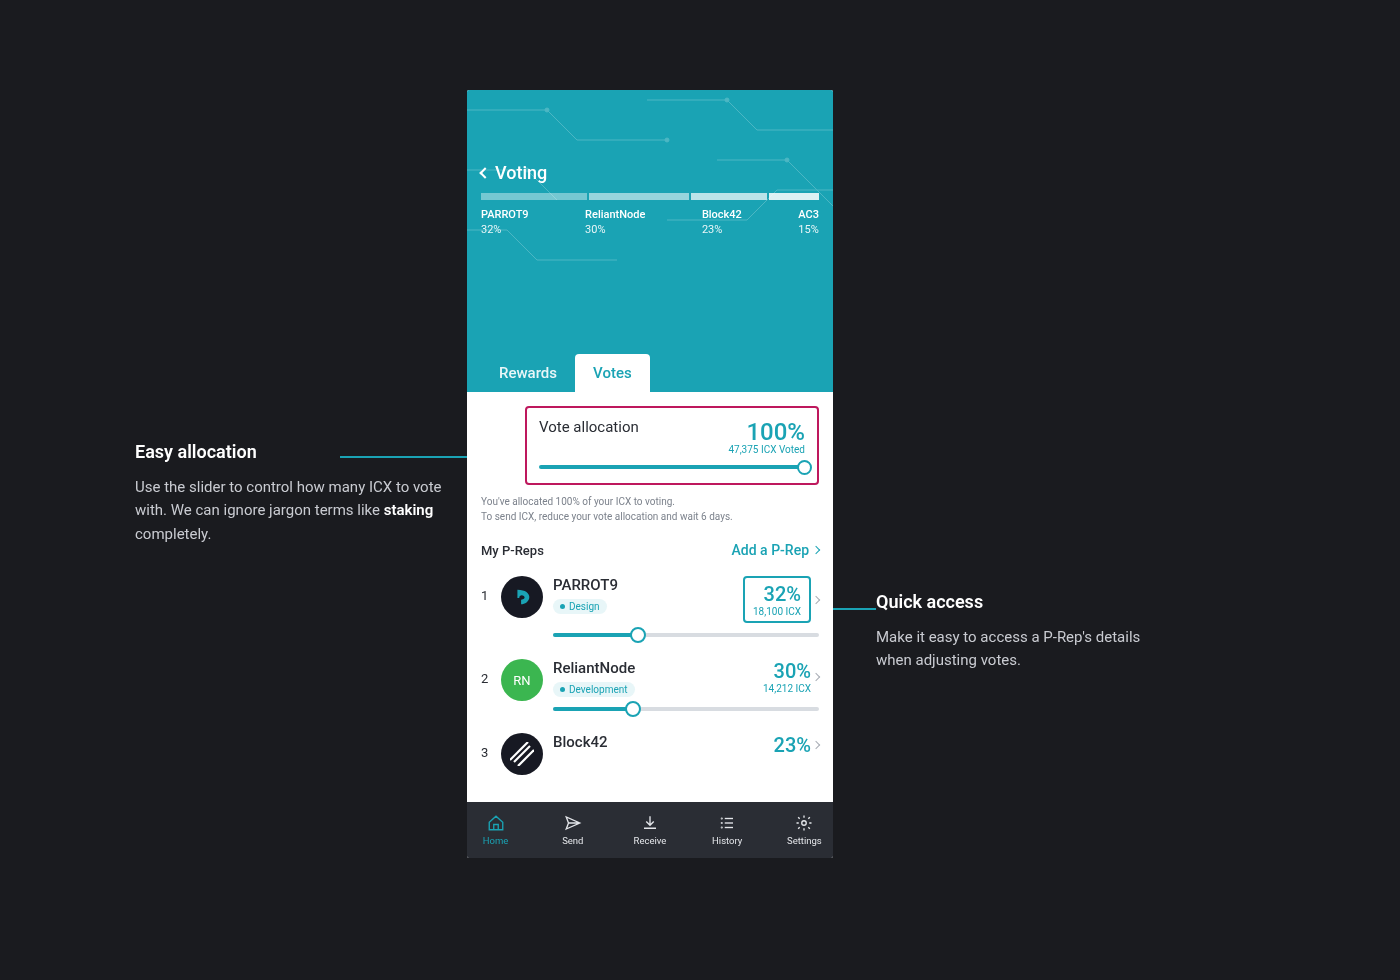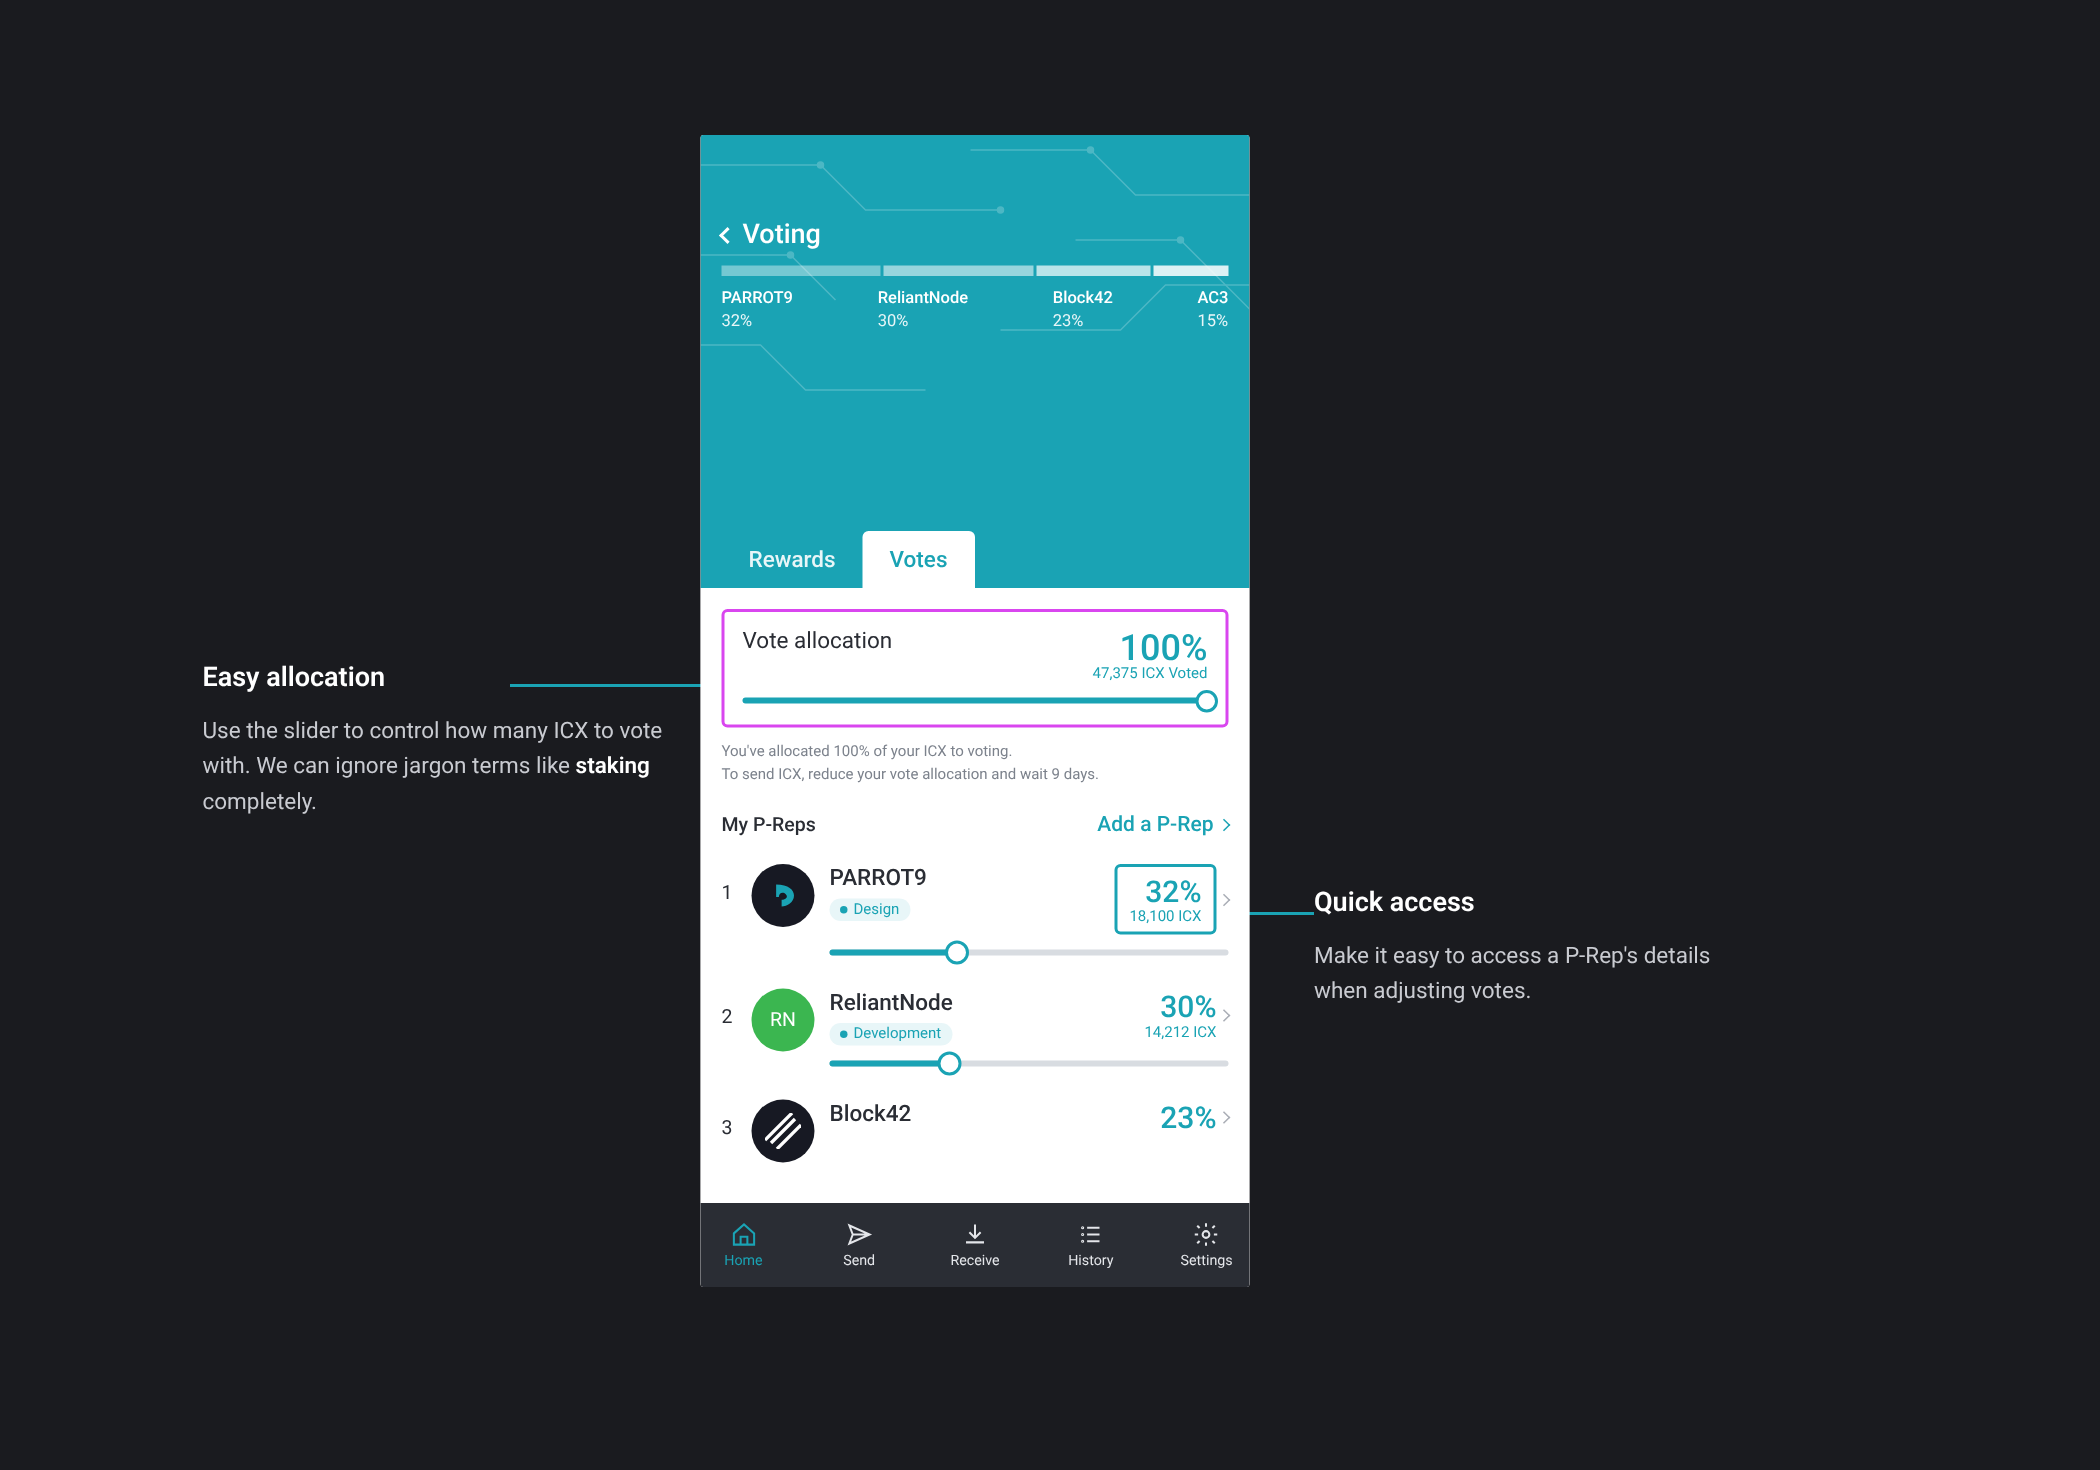--- a/index.html
+++ b/index.html
@@ -66,21 +66,21 @@
     background: #fff;
     border-radius: 2px;
     overflow: hidden;
   }
 
   
   .header {
     background: #1aa3b4;
     color: #fff;
     position: relative;
-    padding: 0 14px;
+    padding: 16px 14px;
     height: 302px;
     overflow: hidden;
   }
   .circuit-lines {
     position: absolute;
     inset: 0;
     opacity: 0.22;
     pointer-events: none;
   }
   .backrow {
@@ -164,24 +164,25 @@
   
   .content {
     background: #fff;
     color: #2a2d34;
     padding: 14px;
     height: calc(100% - 302px - 56px);
     overflow: hidden;
   }
 
   .alloc-box {
-    border: 2px solid #d946ef;
+    border: 2px solid #be185d;
     border-radius: 4px;
     padding: 10px 12px 14px;
     position: relative;
+    margin-left: 44px;
   }
   .alloc-row {
     display: flex;
     justify-content: space-between;
     align-items: flex-start;
   }
   .alloc-title { font-size: 15px; color: #2a2d34; }
   .alloc-pct { font-size: 24px; color: #1aa3b4; font-weight: 500; }
   .alloc-sub { font-size: 10px; color: #1aa3b4; text-align: right; margin-top: -2px; }
   .alloc-slider {
@@ -353,21 +354,21 @@
           <div class="alloc-sub">47,375 ICX Voted</div>
         </div>
       </div>
       <div class="alloc-slider">
         <div class="thumb"></div>
       </div>
     </div>
 
     <div class="alloc-msg">
       <div>You've allocated 100% of your ICX to voting.</div>
-      <div>To send ICX, reduce your vote allocation and wait 9 days.</div>
+      <div>To send ICX, reduce your vote allocation and wait 6 days.</div>
     </div>
 
     <div class="preps-head">
       <div class="preps-title">My P-Reps</div>
       <div class="add-prep">
         <span>Add a P-Rep</span>
         <span class="chev-right-teal"></span>
       </div>
     </div>
 

